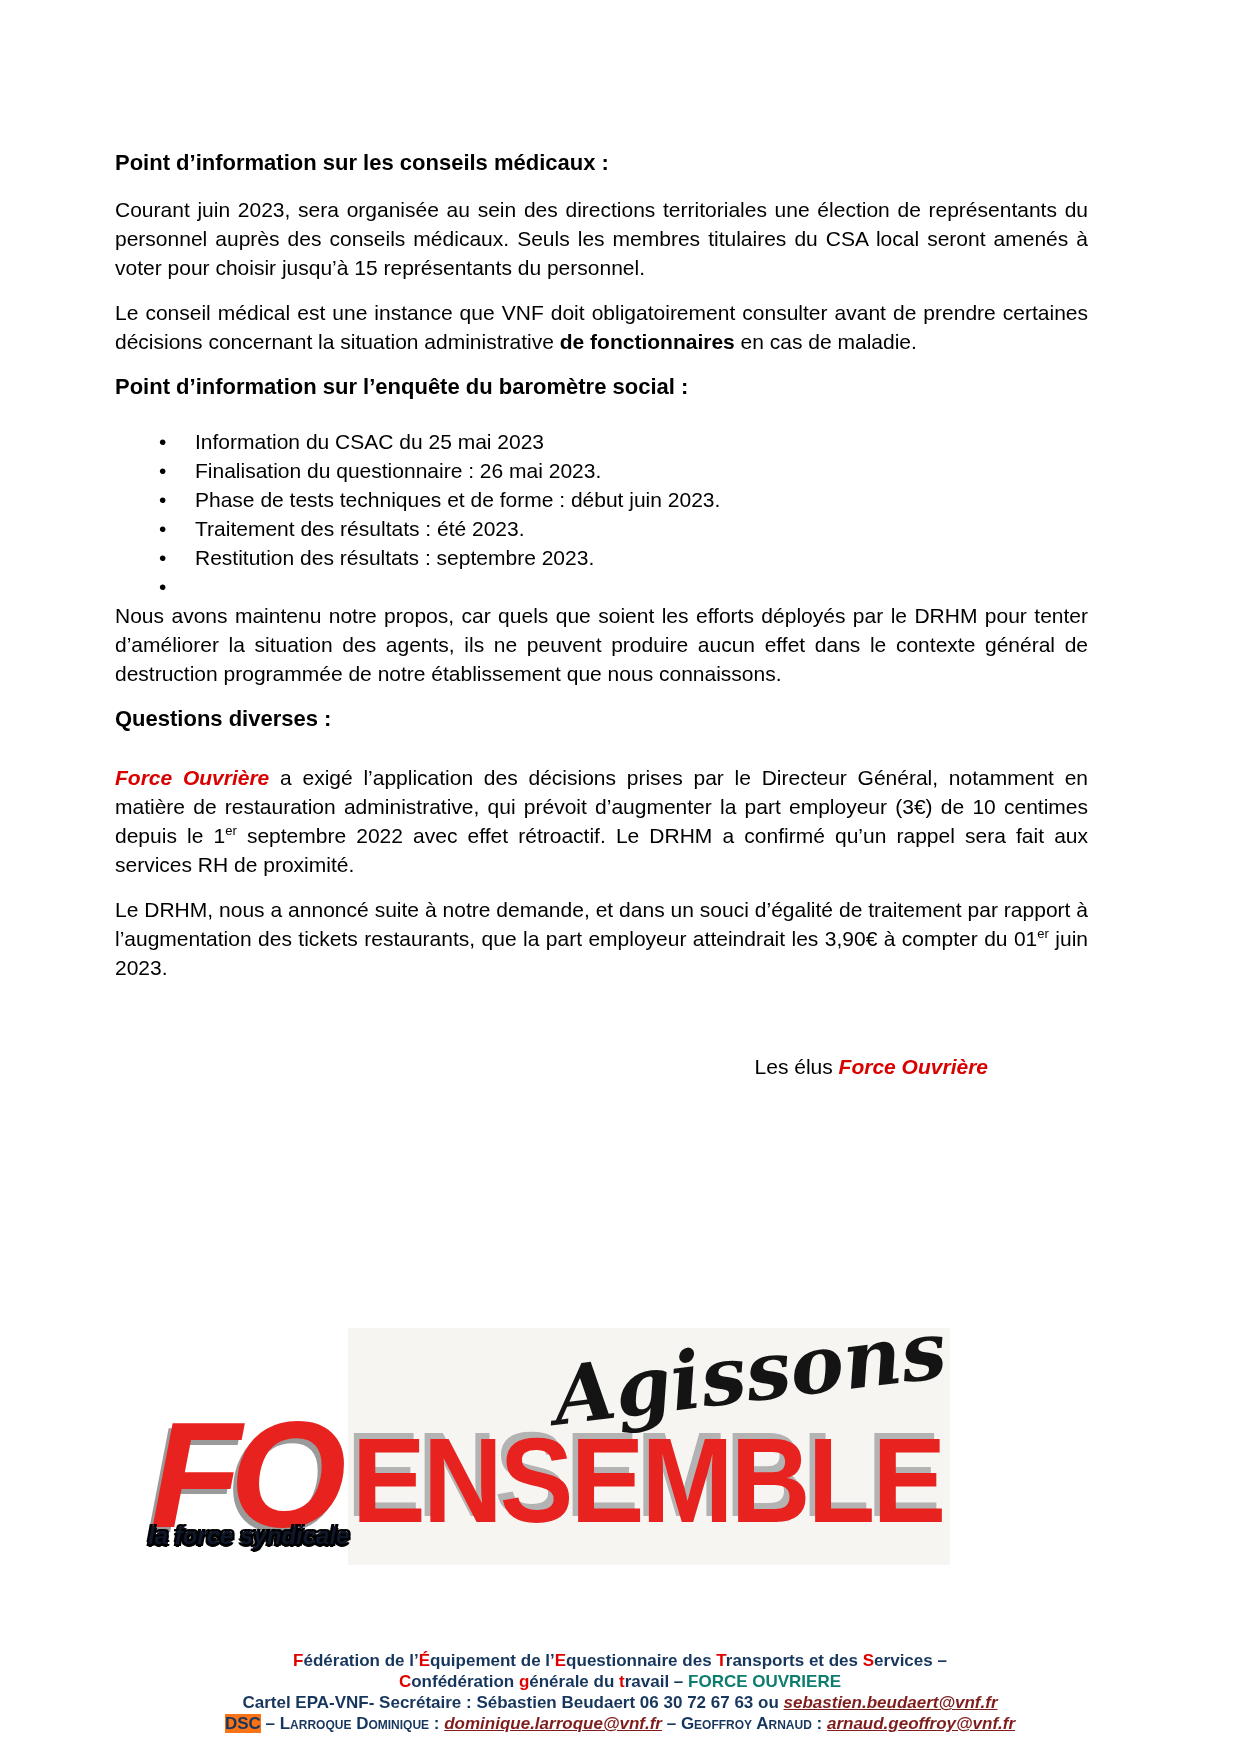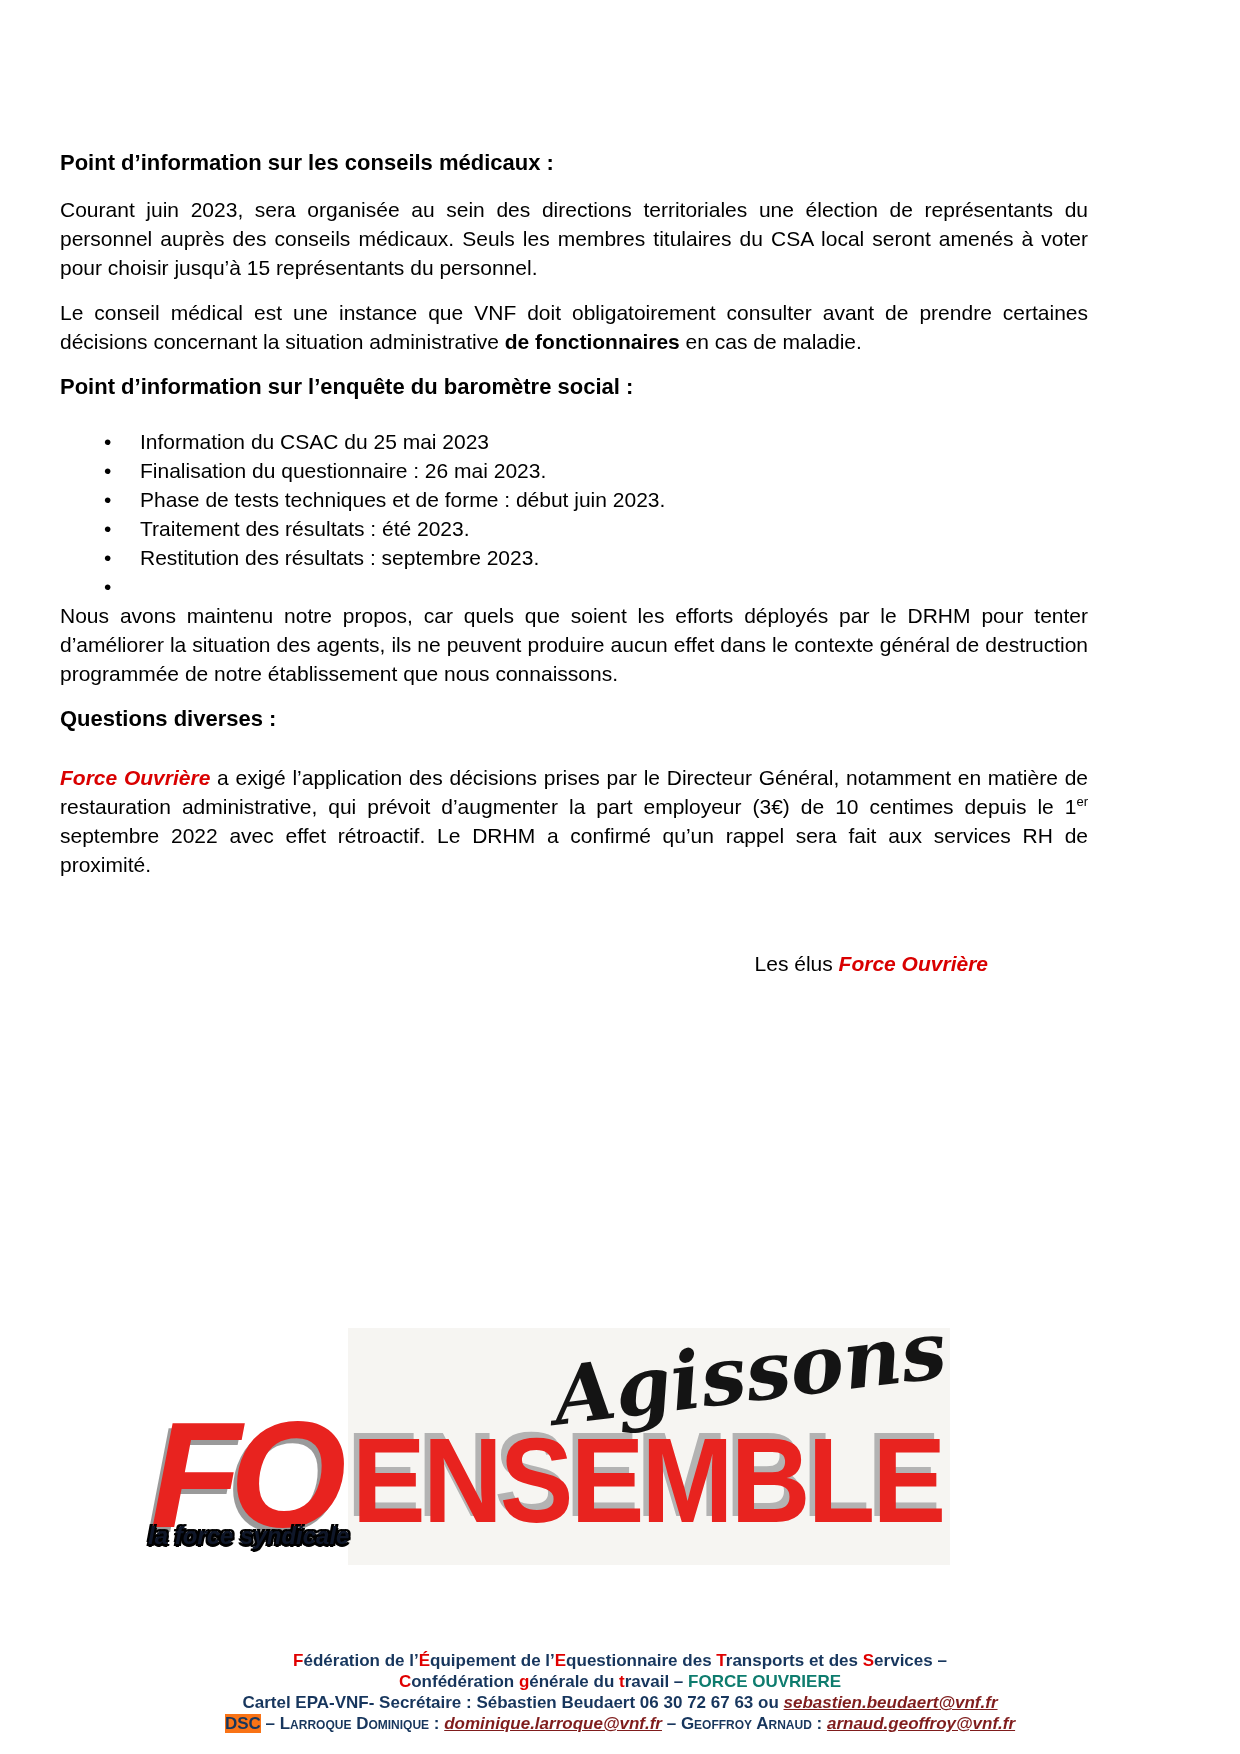--- a/index.html
+++ b/index.html
@@ -6,21 +6,21 @@
   html,body{margin:0;padding:0;background:#ffffff;}
   .page{
     position:relative;
     width:1240px;height:1754px;
     margin:0 auto;
     background:#ffffff;
     font-family:"Liberation Sans",sans-serif;
     color:#000;
     overflow:hidden;
   }
-  .content{padding:148px 152px 0 60px;}
+  .content{padding:148px 152px 0 115px;}
   .hd{font-size:22px;font-weight:bold;line-height:29px;margin:0;}
   .hd-1{margin-bottom:18px;}
   .hd-2{margin-top:0;margin-bottom:0;}
   .hd-3{margin-top:12px;margin-bottom:30px;}
   p.body{font-size:21px;line-height:29px;text-align:justify;margin:0 0 16px 0;}
   p.p5{margin-top:6px;}
   ul.bullets{list-style:none;margin:26px 0 0 0;padding:0 0 0 80px;}
   ul.bullets li{position:relative;font-size:21px;line-height:29px;min-height:29px;}
   ul.bullets li::before{content:"\2022";position:absolute;left:-36px;top:0;font-size:21px;}
   .r-b{font-weight:bold;}
@@ -82,20 +82,21 @@
         <li>Information du CSAC du 25 mai 2023</li>
         <li>Finalisation du questionnaire : 26 mai 2023.</li>
         <li>Phase de tests techniques et de forme : début juin 2023.</li>
         <li>Traitement des résultats : été 2023.</li>
         <li>Restitution des résultats : septembre 2023.</li>
         <li></li>
       </ul>
     <p class="body"><span>Nous avons maintenu notre propos, car quels que soient les efforts déployés par le DRHM pour tenter d’améliorer la situation des agents, ils ne peuvent produire aucun effet dans le contexte général de destruction programmée de notre établissement que nous connaissons.</span></p>
     <h2 class="hd hd-3">Questions diverses :</h2>
     <p class="body"><span class="r-fo">Force Ouvrière</span><span> a exigé l’application des décisions prises par le Directeur Général, notamment en matière de restauration administrative, qui prévoit d’augmenter la part employeur (3€) de 10 centimes depuis le 1</span><span class="r-sup">er</span><span> septembre 2022 avec effet rétroactif. Le DRHM a confirmé qu’un rappel sera fait aux services RH de proximité.</span></p>
+    <p class="body p5"><span>Le DRHM, nous a annoncé suite à notre demande, et dans un souci d’égalité de traitement par rapport à l’augmentation des tickets restaurants, que la part employeur atteindrait les 3,90€ à compter du 01</span><span class="r-sup">er</span><span> juin 2023.</span></p>
     <p class="signature"><span>Les élus </span><span class="r-fo">Force Ouvrière</span></p>
   </div>
 
   <div class="logo-block">
     <div class="logo-panel"></div>
     <div class="ensemble">ENSEMBLE</div>
     <div class="agissons">Agissons</div>
     <div class="fo-letters">FO</div>
     <div class="fo-tagline">la force syndicale</div>
   </div>

